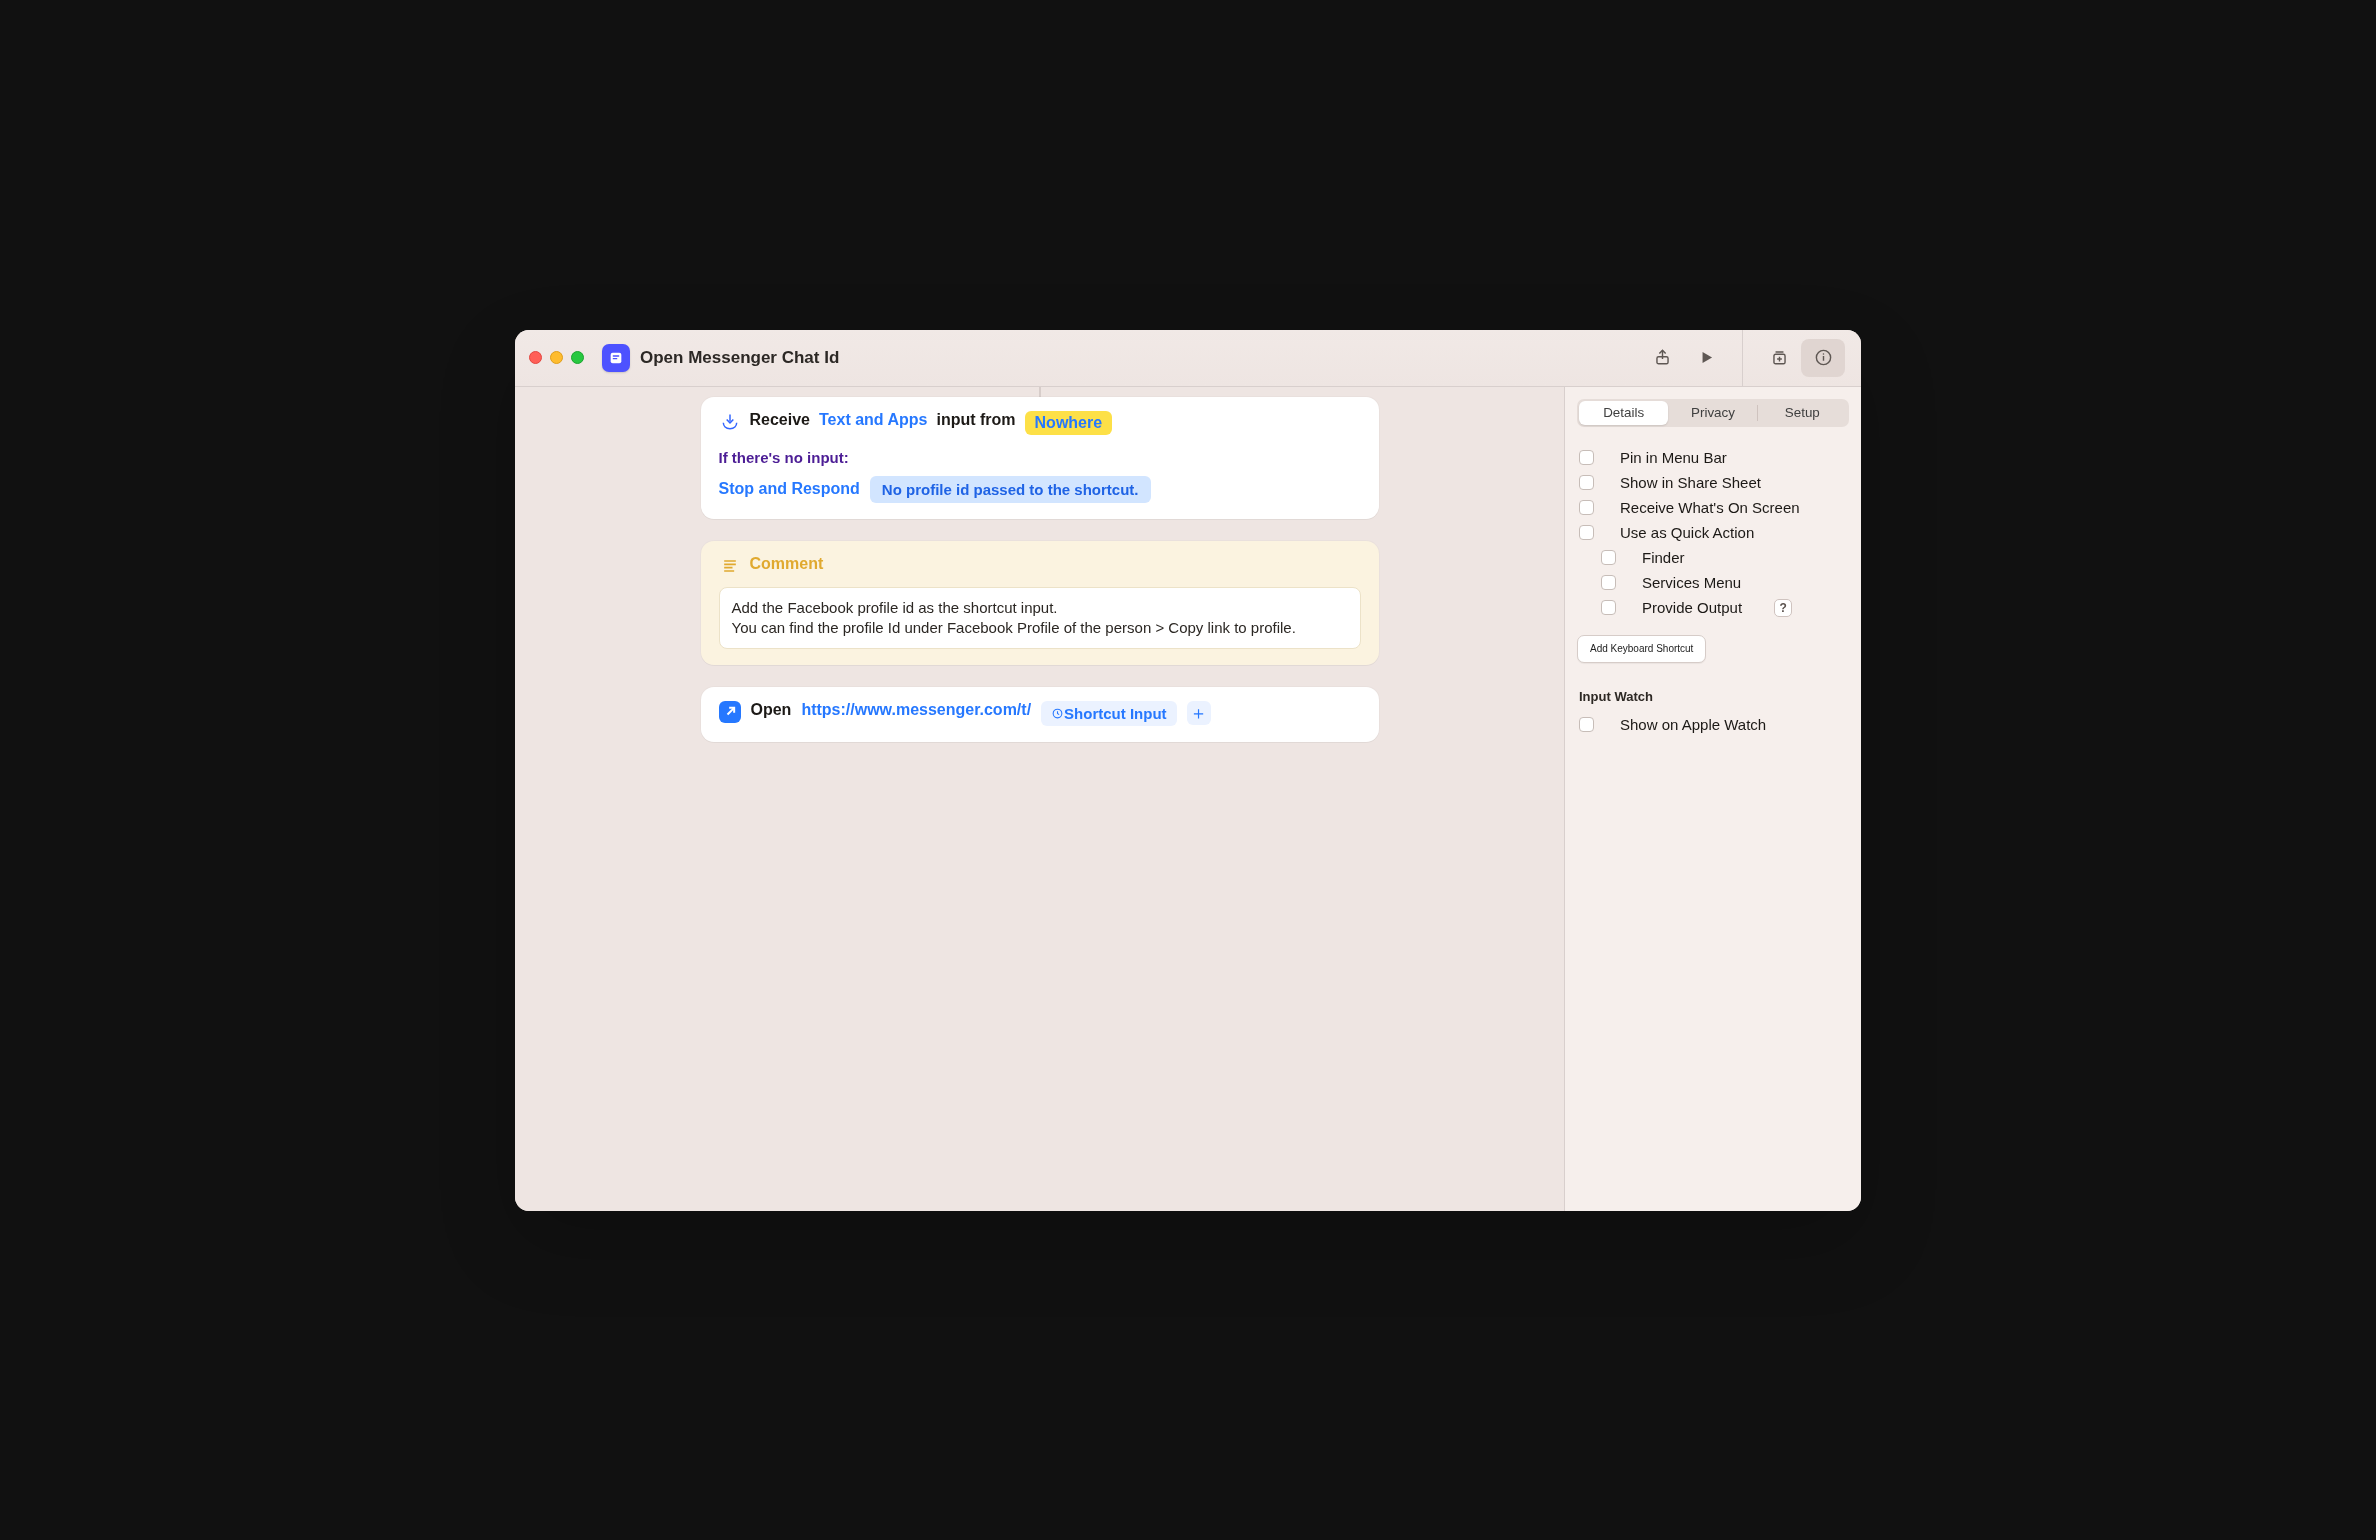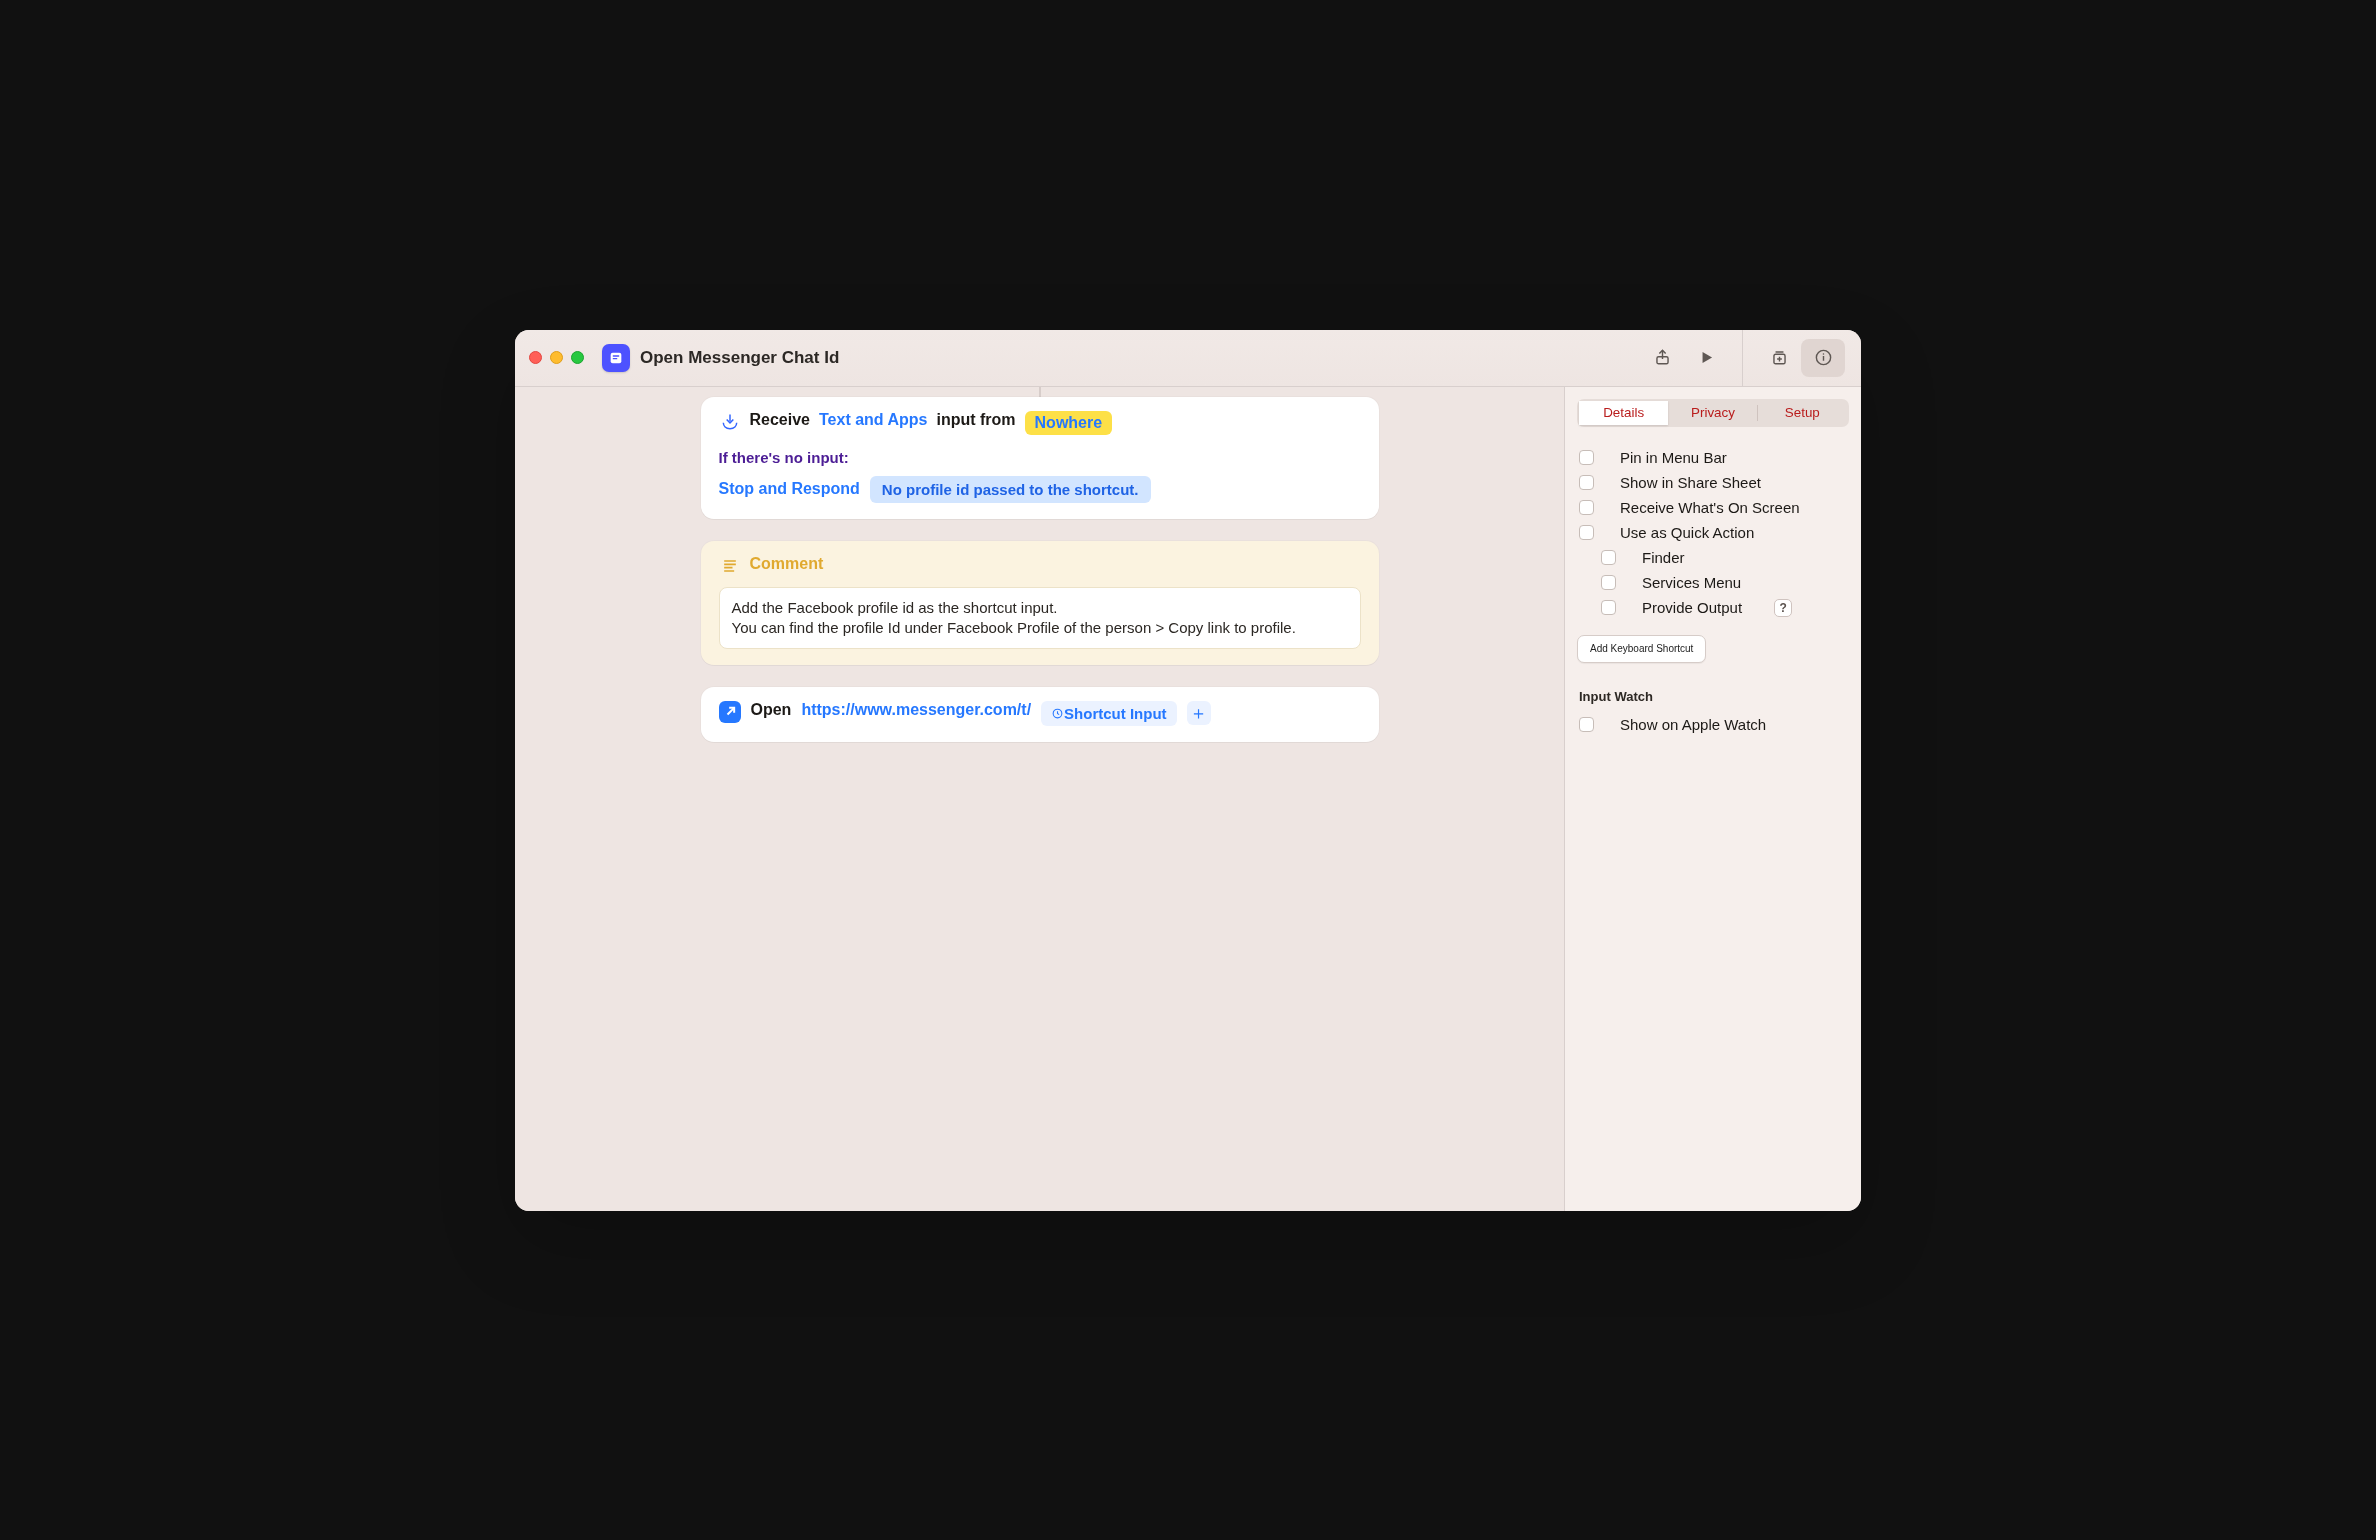--- a/index.html
+++ b/index.html
@@ -172,21 +172,21 @@
 
   
   .segmented{
     display:flex;height:28px;
     background:#e6ddd9;border-radius:7px;
     padding:2px;margin-bottom:18px;
     font-size:13.4px;
   }
   .seg{
     flex:1;display:flex;align-items:center;justify-content:center;
-    border-radius:0;color:#b91c1c;
+    border-radius:6px;color:#404040;
     position:relative;
   }
   .seg.active{background:#fff;box-shadow:0 1px 2px rgba(0,0,0,.12);}
   .seg + .seg::before{
     content:"";width:1px;height:16px;background:#cfc3bf;position:absolute;left:-1px;
   }
   .seg.active + .seg::before, .seg:has(+ .seg.active)::before{display:none;}
 
   .check-row{
     display:flex;align-items:center;gap:26px;

